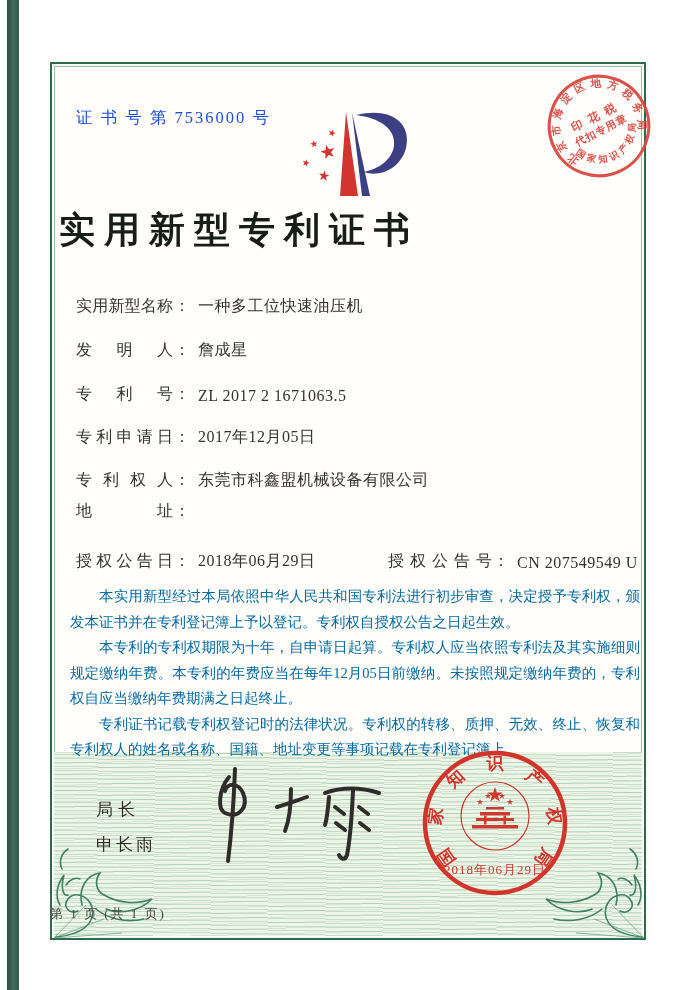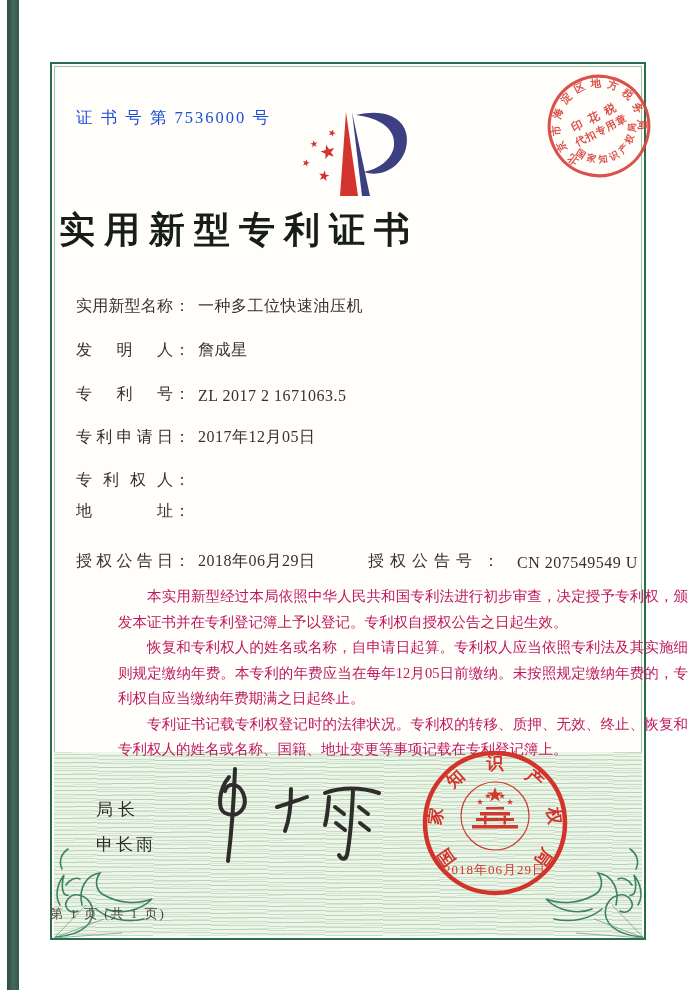--- a/index.html
+++ b/index.html
@@ -26,24 +26,24 @@
     font-size:36px; font-weight:bold; letter-spacing:9px; color:#171d17;
     text-indent:9px; }
   .row { position:absolute; left:76px; display:flex; align-items:flex-end;
     font-size:16px; color:#34332c; }
   .lbl { display:inline-block; width:97px; text-align:justify; text-align-last:justify; }
   .colon { margin:0 8px 0 1px; }
   .val { letter-spacing:0.5px; }
   .val.wrap { width:436px; line-height:23px; }
   .row.r1{top:296px}.row.r2{top:340px}.row.r3{top:384px}.row.r4{top:427px}
   .row.r5{top:470px}.row.r6{top:501px}.row.r7a{top:551px}
-  .row.r7b{top:551px; left:368px;gap:10px;}
+  .row.r7b{top:551px; left:388px;}
   .row.r7b .lbl{width:104px;}
   .paras { position:absolute; left:70px; top:584px; width:570px;
-    font-size:14.5px; line-height:25.5px; text-align:justify; color:#be185d;margin-left:48px; }
+    font-size:14.5px; line-height:25.5px; text-align:justify; color:#0369a1; }
   .paras p { text-indent:2em; }
   .signer-title { position:absolute; left:96px; top:798px; font-size:17px; letter-spacing:5px; color:#2c2b26; }
   .signer-name  { position:absolute; left:96px; top:833px; font-size:17px; letter-spacing:3px; color:#2c2b26; }
   .signature { position:absolute; left:195px; top:763px; }
   .seal { position:absolute; left:420px; top:748px; }
   .tax-stamp { position:absolute; left:542px; top:69px; transform:rotate(-27deg); opacity:0.92; }
   .flourish { position:absolute; top:845px; }
   .flourish.left { left:52px; }
   .flourish.right{ left:526px; transform:scaleX(-1); }
   .footer { position:absolute; left:50px; top:905px; width:596px; text-align:left;
@@ -133,39 +133,40 @@
     <span class="val">ZL 2017 2 1671063.5</span>
 </div>
 <div class="row r4">
   <span class="lbl">专利申请日</span>
     <span class="colon">：</span>
     <span class="val">2017年12月05日</span>
 </div>
 <div class="row r5">
   <span class="lbl">专利权人</span>
     <span class="colon">：</span>
+    <span class="val">东莞市科鑫盟机械设备有限公司</span>
 </div>
 <div class="row r6">
   <span class="lbl">地址</span>
     <span class="colon">：</span>
 </div>
 <div class="row r7a">
   <span class="lbl">授权公告日</span>
     <span class="colon">：</span>
     <span class="val">2018年06月29日</span>
 </div>
 <div class="row r7b">
   <span class="lbl">授权公告号</span>
     <span class="colon">：</span>
     <span class="val">CN 207549549 U</span>
 </div>
 
 <div class="paras">
   <p>本实用新型经过本局依照中华人民共和国专利法进行初步审查，决定授予专利权，颁发本证书并在专利登记簿上予以登记。专利权自授权公告之日起生效。</p>
-  <p>恢复和专利权人的姓名或名称，自申请日起算。专利权人应当依照专利法及其实施细则规定缴纳年费。本专利的年费应当在每年12月05日前缴纳。未按照规定缴纳年费的，专利权自应当缴纳年费期满之日起终止。</p>
+  <p>本专利的专利权期限为十年，自申请日起算。专利权人应当依照专利法及其实施细则规定缴纳年费。本专利的年费应当在每年12月05日前缴纳。未按照规定缴纳年费的，专利权自应当缴纳年费期满之日起终止。</p>
   <p>专利证书记载专利权登记时的法律状况。专利权的转移、质押、无效、终止、恢复和专利权人的姓名或名称、国籍、地址变更等事项记载在专利登记簿上。</p>
 </div>
 
 <div class="signer-title">局长</div>
 <div class="signer-name">申长雨</div>
 
 <svg class="signature" width="210" height="105" viewBox="0 0 210 105">
   <g stroke="#2e2d2b" stroke-width="4" fill="none" stroke-linecap="round" stroke-linejoin="round">
     <path d="M34,14 C24,26 22,46 30,50 C44,56 54,44 48,30 C43,19 32,20 30,28"></path>
     <path d="M40,6 C39,34 37,66 33,98"></path>

